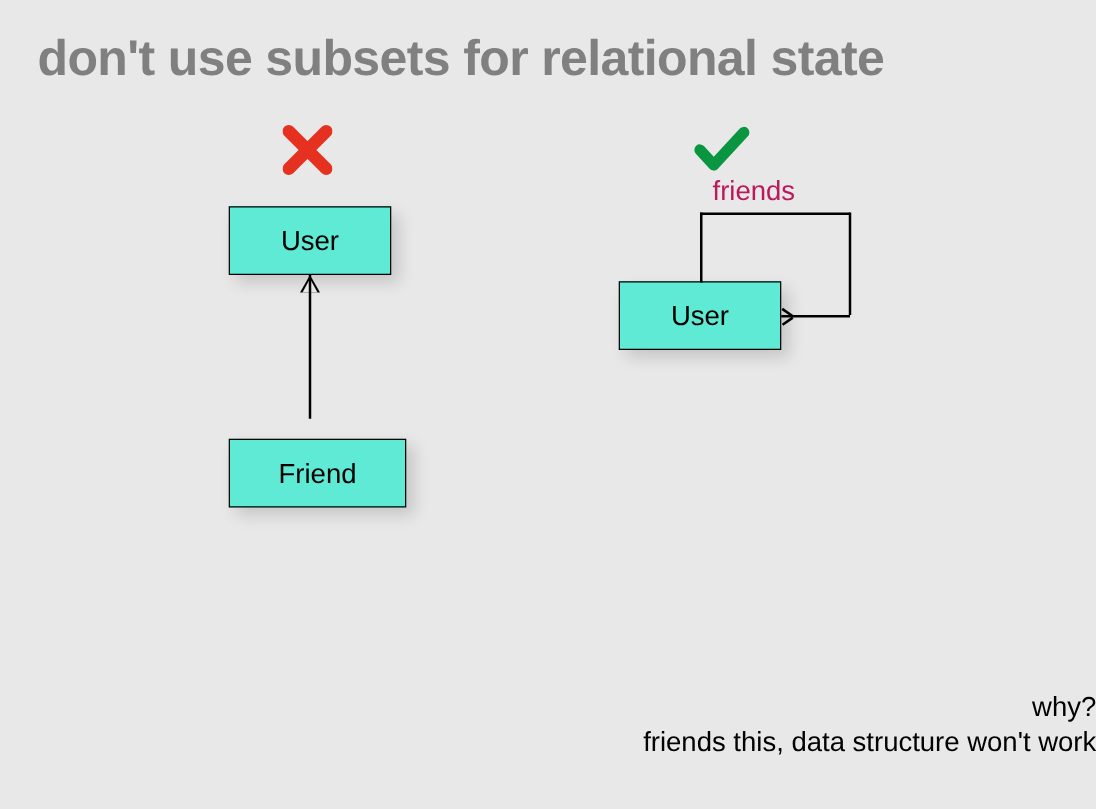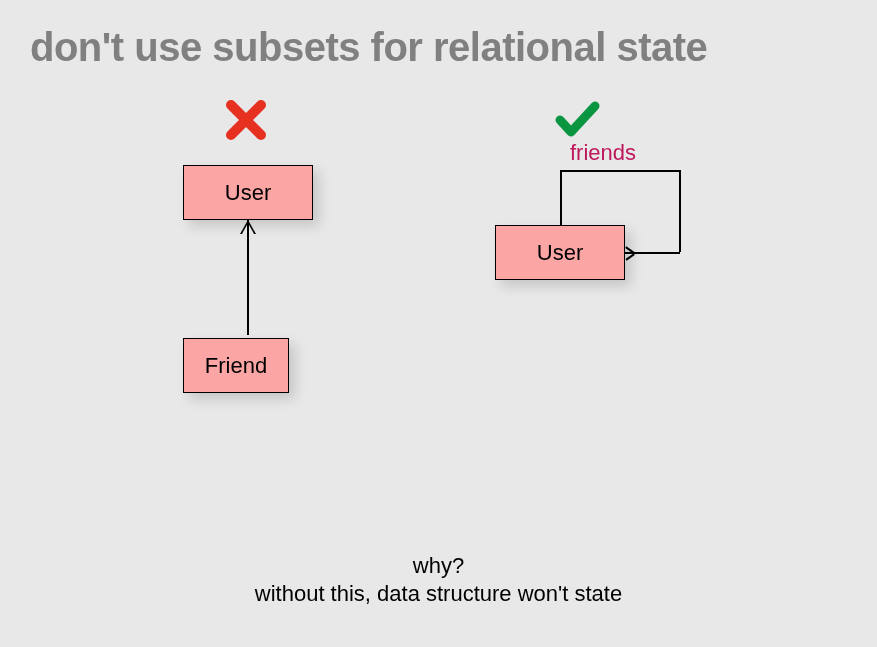--- a/index.html
+++ b/index.html
@@ -22,39 +22,39 @@
       padding: 25px 34px 0 30px;
       letter-spacing: -0.5px;
     }
     .diagram-area {
       position: relative;
       width: 100%;
       height: 400px;
     }
     .box {
       position: absolute;
-      background: #fca5a5;
+      background: #5eead4;
       border: 1.5px solid #000;
       box-shadow: 6px 6px 12px rgba(0,0,0,0.15);
       font-size: 22px;
       display: flex;
       align-items: center;
       justify-content: center;
       color: #000;
     }
     .user-left {
       left: 183px;
       top: 95px;
       width: 130px;
       height: 55px;
     }
     .friend-left {
       left: 183px;
-      top: 268px;
-      width: 106px;
+      top: 281px;
+      width: 142px;
       height: 55px;
     }
     .user-right {
       left: 495px;
       top: 155px;
       width: 130px;
       height: 55px;
     }
     .x-mark {
       position: absolute;
@@ -156,21 +156,21 @@
     }
     .arrow-head::after {
       transform: rotate(-35deg);
       top: 11px;
     }
     .why-block {
       position: absolute;
       bottom: 38px;
       left: 0;
       right: 0;
-      text-align: center;
+      text-align: right;
       font-size: 22px;
       line-height: 1.3;
       color: #000;
       font-weight: 400;
     }
   </style>
 </head>
 <body>
 
 <div class="title">don't use subsets for relational state</div>
@@ -199,14 +199,14 @@
   <div class="self-loop-v1"></div>
   <div class="self-loop-h"></div>
   <div class="self-loop-v2"></div>
   <div class="self-loop-h2"></div>
   <div class="arrow-head"></div>
 
 </div>
 
 <div class="why-block">
   <div>why?</div>
-  <div>without this, data structure won't state</div>
+  <div>friends this, data structure won't work</div>
 </div>
 
 </body></html>

